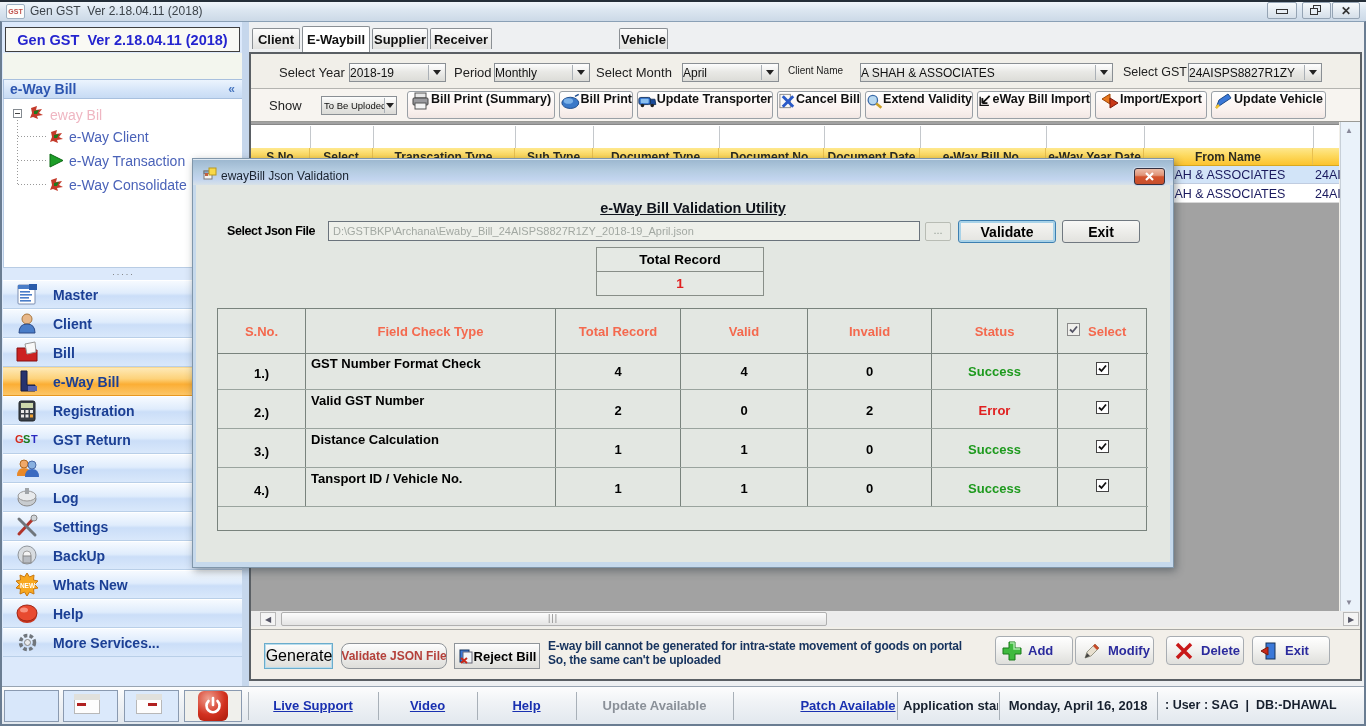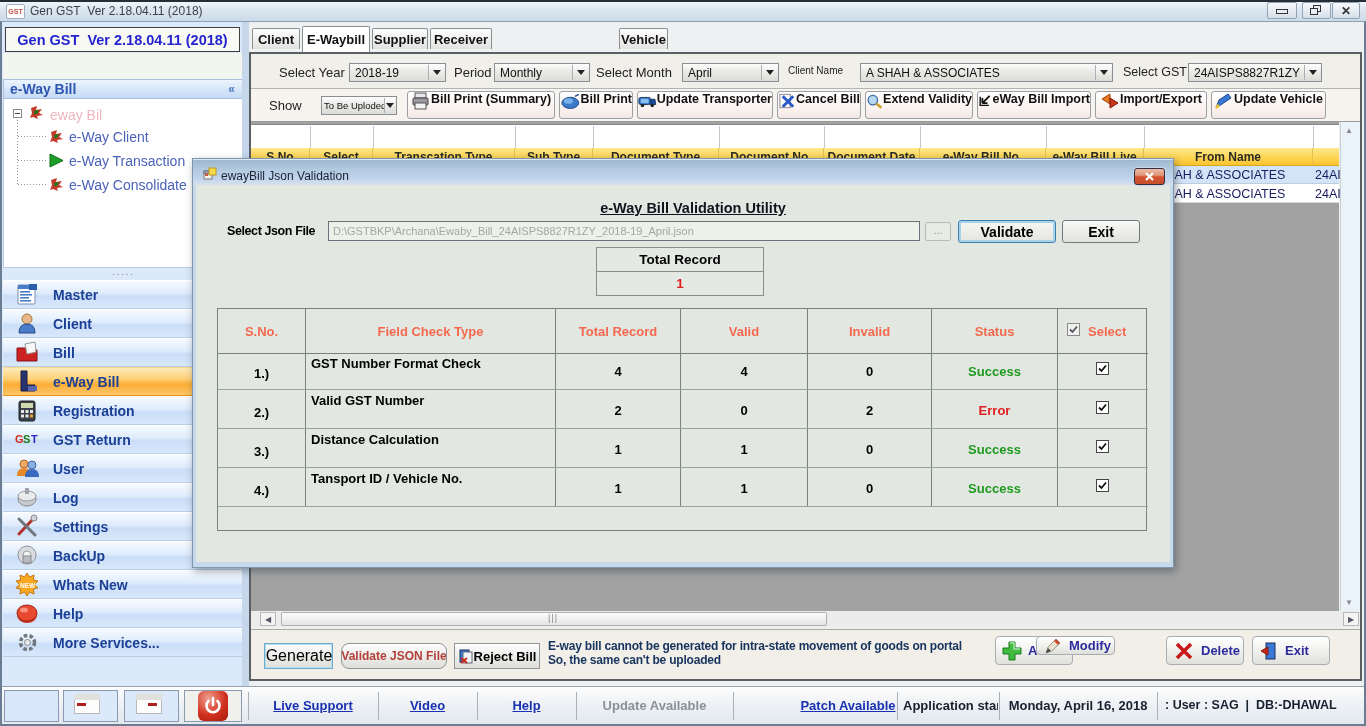--- a/index.html
+++ b/index.html
@@ -1,19 +1,19 @@
 <!DOCTYPE html>
 <html><head>
 <meta charset="utf-8">
 <style>
 * { margin:0; padding:0; box-sizing:border-box; }
 html,body { width:1366px; height:726px; overflow:hidden; }
 body { font-family:"Liberation Sans", sans-serif; background:#b9cde4; position:relative; }
 .abs { position:absolute; }
-.dd { background:linear-gradient(180deg,#fdfdfd,#e9e9e6 45%,#dcdcd8); border:1px solid #8a8f94; font-size:12px; color:#111; display:flex; align-items:center; padding-left:5px; }
+.dd { background:linear-gradient(180deg,#fdfdfd,#e9e9e6 45%,#dcdcd8); border:1px solid #8a8f94; font-size:12px; color:#111; display:flex; align-items:center; }
 .dd .arr { position:absolute; right:1px; top:1px; bottom:1px; width:16px; border-left:1px solid #aab0b6; display:flex; align-items:center; justify-content:center; background:linear-gradient(180deg,#fdfdfd,#dcdcd8); }
 .dd .arr:after { content:""; width:0; height:0; border:4px solid transparent; border-top:5px solid #222; margin-top:4px; }
 .tbtn { background:linear-gradient(180deg,#ffffff,#faf1ee 70%,#f2e7e4); border:1px solid #9aa0a6; border-radius:3px; display:flex; align-items:flex-start; justify-content:center; font-size:12.5px; font-weight:bold; color:#111; white-space:nowrap; overflow:hidden; }
 .btn { background:linear-gradient(180deg,#fdfdfd,#eeeeec 45%,#dededa); border:1px solid #8f9499; display:flex; align-items:center; justify-content:center; font-size:13px; font-weight:bold; color:#000; }
 .bbtn { background:linear-gradient(180deg,#ffffff,#f1f1ef 50%,#dfdfdb); border:1px solid #a8adb2; border-radius:4px; font-size:13px; font-weight:bold; color:#2b2b9d; display:flex; align-items:center; }
 .menuitem { position:absolute; left:3px; width:239px; height:29px; background:linear-gradient(180deg,#f6faff 0%,#dfecfc 45%,#cbdef8 55%,#d9e8fb 100%); border-top:1px solid #ffffff; border-bottom:1px solid #b9cfe8; display:flex; align-items:center; }
 .menuitem span { margin-left:50px; font-size:14px; font-weight:bold; color:#1b3f94; }
 .menuitem .ic { position:absolute; left:12px; width:25px; height:25px; }
 .sep { position:absolute; top:692px; width:1px; height:28px; background:#a8b0b8; }
 .status-lnk { position:absolute; top:698px; font-size:13px; font-weight:bold; color:#1930b0; text-decoration:underline; text-align:center; }
@@ -265,21 +265,21 @@
 </div>
 <div id="gridheader" class="abs" style="left:251px;top:148px;width:1088px;height:18px;background:linear-gradient(180deg,#fee88e 0%,#fdd95e 45%,#fcc32e 100%);border-bottom:1px solid #d8a820;">
 <div class="abs" style="left:0px;top:0;width:59px;height:17px;border-right:1px solid #e8c050;font-size:12px;font-weight:bold;color:#2b2b20;display:flex;align-items:center;justify-content:center;overflow:hidden;white-space:nowrap;">S.No</div>
 <div class="abs" style="left:59px;top:0;width:63px;height:17px;border-right:1px solid #e8c050;font-size:12px;font-weight:bold;color:#2b2b20;display:flex;align-items:center;justify-content:center;overflow:hidden;white-space:nowrap;">Select</div>
 <div class="abs" style="left:122px;top:0;width:142px;height:17px;border-right:1px solid #e8c050;font-size:12px;font-weight:bold;color:#2b2b20;display:flex;align-items:center;justify-content:center;overflow:hidden;white-space:nowrap;">Transcation Type</div>
 <div class="abs" style="left:264px;top:0;width:78px;height:17px;border-right:1px solid #e8c050;font-size:12px;font-weight:bold;color:#2b2b20;display:flex;align-items:center;justify-content:center;overflow:hidden;white-space:nowrap;">Sub Type</div>
 <div class="abs" style="left:342px;top:0;width:126px;height:17px;border-right:1px solid #e8c050;font-size:12px;font-weight:bold;color:#2b2b20;display:flex;align-items:center;justify-content:center;overflow:hidden;white-space:nowrap;">Document Type</div>
 <div class="abs" style="left:468px;top:0;width:105px;height:17px;border-right:1px solid #e8c050;font-size:12px;font-weight:bold;color:#2b2b20;display:flex;align-items:center;justify-content:center;overflow:hidden;white-space:nowrap;">Document No.</div>
 <div class="abs" style="left:573px;top:0;width:96px;height:17px;border-right:1px solid #e8c050;font-size:12px;font-weight:bold;color:#2b2b20;display:flex;align-items:center;justify-content:center;overflow:hidden;white-space:nowrap;">Document Date</div>
 <div class="abs" style="left:669px;top:0;width:126px;height:17px;border-right:1px solid #e8c050;font-size:12px;font-weight:bold;color:#2b2b20;display:flex;align-items:center;justify-content:center;overflow:hidden;white-space:nowrap;">e-Way Bill No.</div>
-<div class="abs" style="left:795px;top:0;width:98px;height:17px;border-right:1px solid #e8c050;font-size:12px;font-weight:bold;color:#2b2b20;display:flex;align-items:center;justify-content:center;overflow:hidden;white-space:nowrap;">e-Way Bill Live</div>
+<div class="abs" style="left:795px;top:0;width:98px;height:17px;border-right:1px solid #e8c050;font-size:12px;font-weight:bold;color:#2b2b20;display:flex;align-items:center;justify-content:center;overflow:hidden;white-space:nowrap;">e-Way Year Date</div>
 <div class="abs" style="left:893px;top:0;width:169px;height:17px;border-right:1px solid #e8c050;font-size:12px;font-weight:bold;color:#2b2b20;display:flex;align-items:center;justify-content:center;overflow:hidden;white-space:nowrap;">From Name</div>
 </div>
 <div class="abs" style="left:251px;top:166px;width:1088px;height:18px;background:#d2e4f8;border-bottom:1px solid #c0cce0;"></div>
 <div class="abs" style="left:251px;top:184px;width:1088px;height:19px;background:#ffffff;border-bottom:1px solid #d8d8d8;"></div>
 <div class="abs" style="left:1146px;top:168px;width:193px;font-size:12.5px;color:#1a1a5e;overflow:hidden;white-space:nowrap;">A SHAH &amp; ASSOCIATES</div>
 <div class="abs" style="left:1146px;top:187px;width:193px;font-size:12.5px;color:#1a1a5e;overflow:hidden;white-space:nowrap;">A SHAH &amp; ASSOCIATES</div>
 <div class="abs" style="left:1315px;top:168px;width:25px;font-size:12.5px;color:#1a1a5e;overflow:hidden;white-space:nowrap;">24AISPS8827R1ZY</div>
 <div class="abs" style="left:1315px;top:187px;width:25px;font-size:12.5px;color:#1a1a5e;overflow:hidden;white-space:nowrap;">24AISPS8827R1ZY</div>
 <div class="abs" style="left:1340px;top:122px;width:20px;height:489px;background:#eaf2fa;border-left:1px solid #c8d0d8;"></div>
 <div class="abs" style="left:1345px;top:126px;font-size:8px;color:#889;">▲</div>
@@ -302,21 +302,21 @@
       <path d="M3 10 L9 15 M9 10 L3 15" stroke="#c82818" stroke-width="2"></path>
     </svg>Reject Bill</div>
 <div class="abs" style="left:548px;top:639px;font-size:12px;font-weight:bold;color:#16335e;line-height:14px;letter-spacing:-0.2px;">E-way bill cannot be generated for intra-state movement of goods on portal<br>So, the same can't be uploaded</div>
 <div class="bbtn abs" style="left:995px;top:636px;width:78px;height:29px;">
     <svg width="22" height="22" viewBox="0 0 22 22" style="margin-left:5px;">
       <path d="M8 2 L14 2 L14 8 L20 8 L20 14 L14 14 L14 20 L8 20 L8 14 L2 14 L2 8 L8 8 Z" fill="#3fba3f" stroke="#1a7a1a"></path>
       <path d="M9 3 L13 3 L13 9 L19 9" fill="none" stroke="#a8e8a8" stroke-width="1.5"></path>
     </svg>
     <span style="margin-left:5px;">Add</span>
   </div>
-<div class="bbtn abs" style="left:1036px;top:636px;width:79px;height:19px;">
+<div class="bbtn abs" style="left:1075px;top:636px;width:79px;height:29px;">
     <svg width="20" height="20" viewBox="0 0 20 20" style="margin-left:6px;">
       <path d="M3 17 L5 11 L13 3 L17 7 L9 15 Z" fill="#e8e0d0" stroke="#998"></path>
       <path d="M13 3 L17 7 L15 9 L11 5 Z" fill="#c84a28"></path>
       <path d="M3 17 L5 12 L8 15 Z" fill="#444"></path>
     </svg>
     <span style="margin-left:6px;">Modify</span>
   </div>
 <div class="bbtn abs" style="left:1166px;top:636px;width:78px;height:29px;">
     <svg width="18" height="18" viewBox="0 0 18 18" style="margin-left:8px;">
       <path d="M2 2 L16 16 M16 2 L2 16" stroke="#c81818" stroke-width="3.5"></path>

